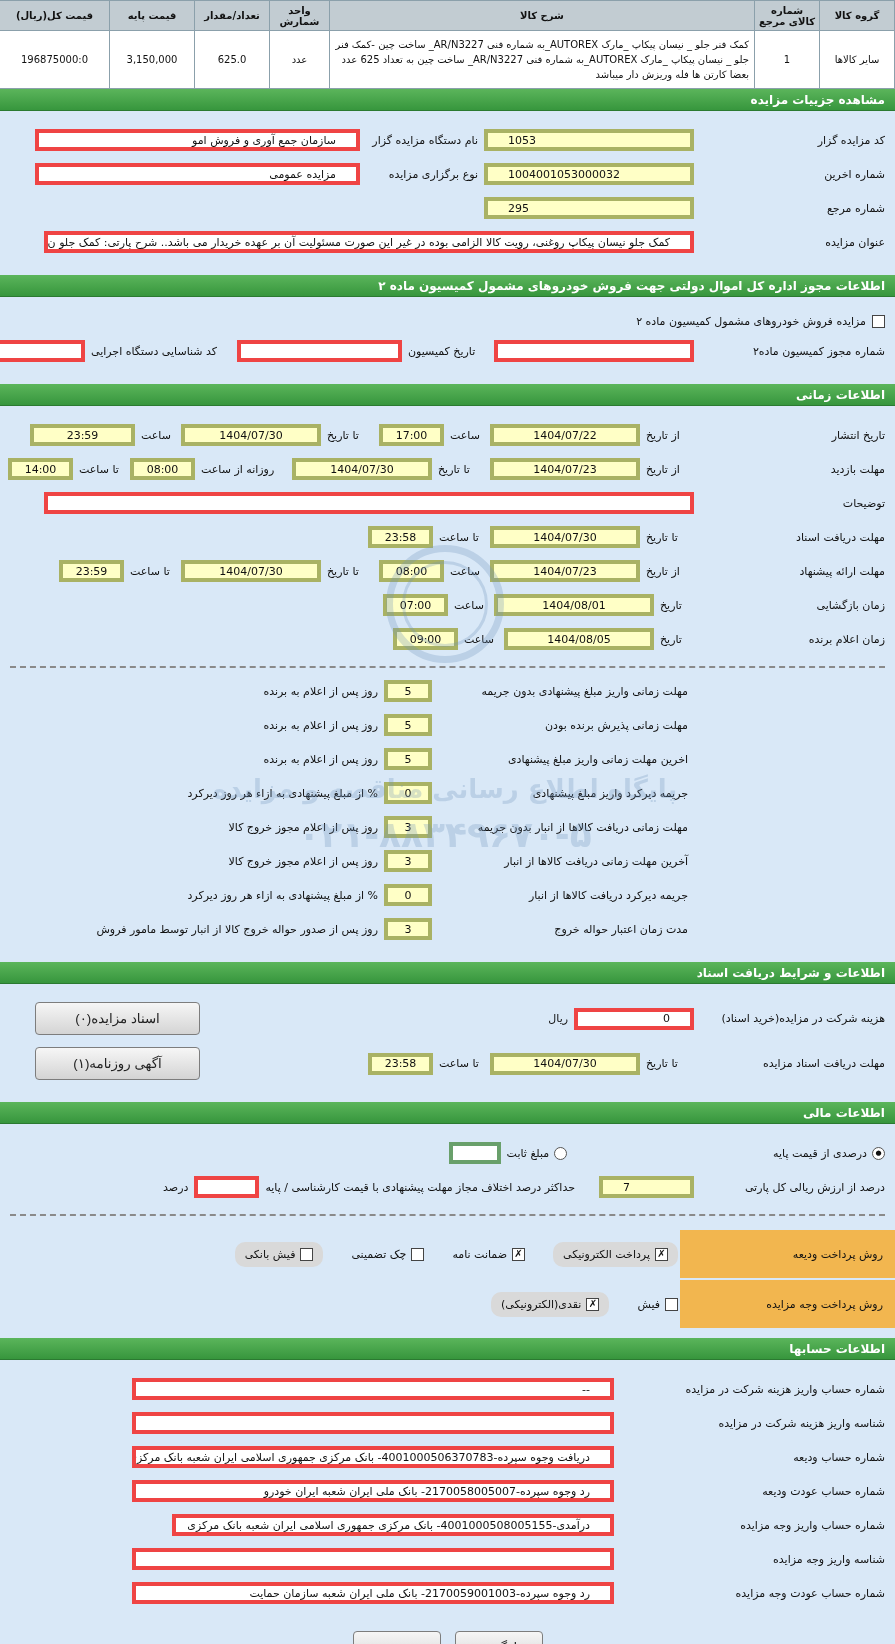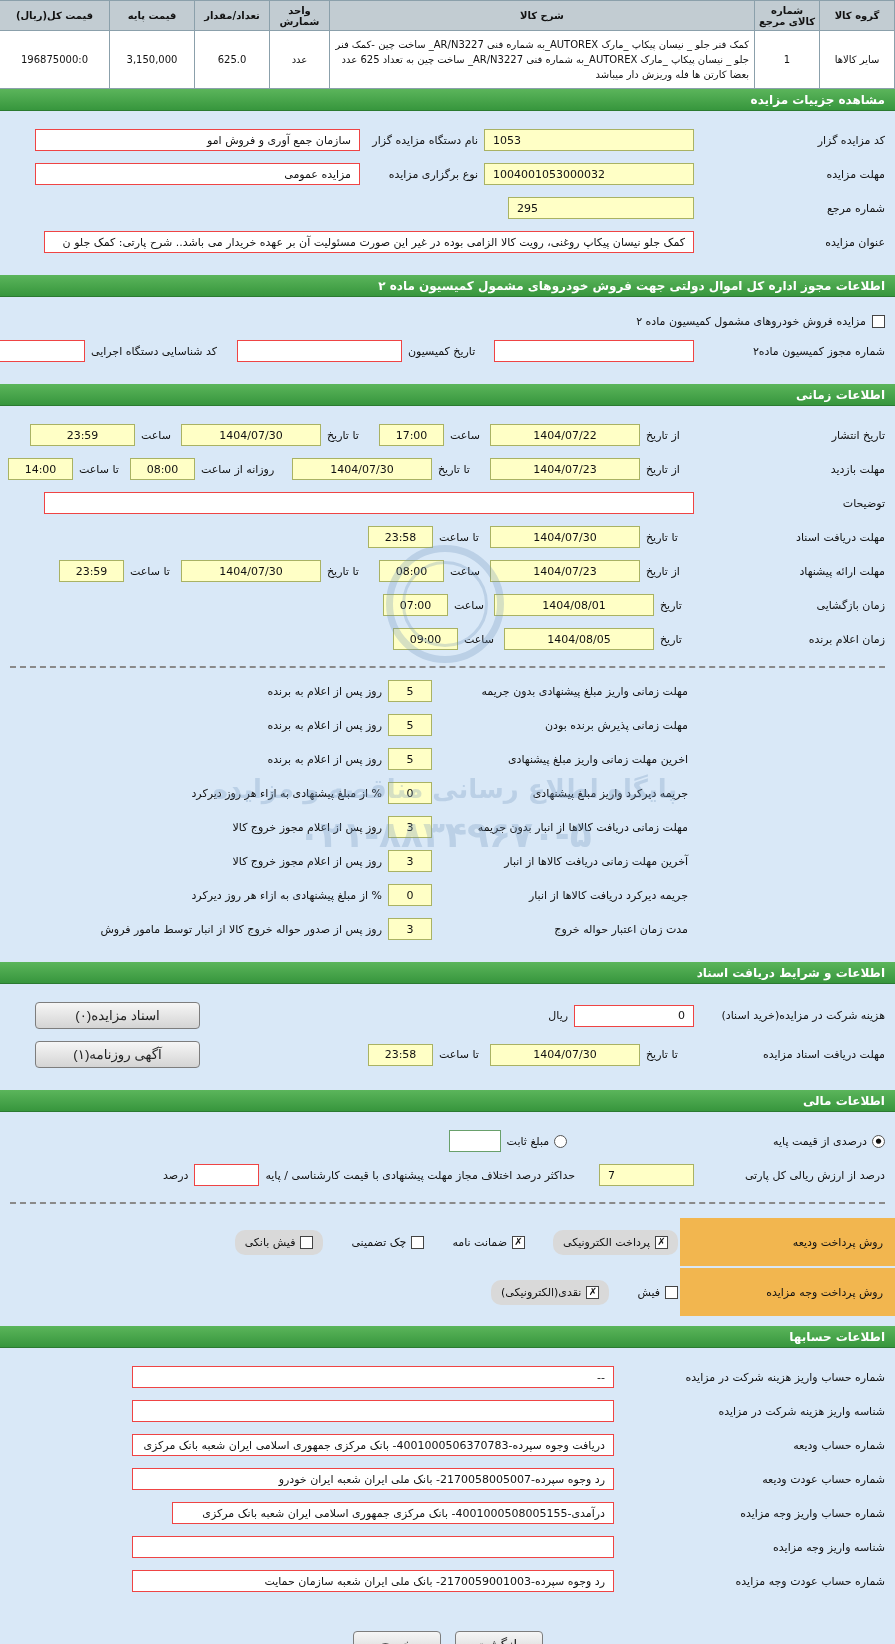--- a/index.html
+++ b/index.html
@@ -15,28 +15,28 @@
   .sec{height:22px;background:linear-gradient(#5bb55b,#37963d);border-bottom:1px solid #2b7a31;
        color:#fff;font-weight:bold;font-size:12px;display:flex;align-items:center;padding:0 10px}
   .wrap{padding:6px 10px 10px;position:relative}
   .frow{display:flex;align-items:center;gap:6px;margin:12px 0}
   .lbl{white-space:nowrap;color:#111}
   .tlbl{width:185px;flex:none}
   .albl{width:265px;flex:none}
   .plbl{width:250px;flex:none}
   .prow{padding-right:197px}
   .sub{flex:none;text-align:left}
-  .inp{height:22px;border:1px solid #ef4444;background:#fff;padding:0 8px;display:flex;
+  .inp{height:22px;border:4px solid #ef4444;background:#fff;padding:0 20px;display:flex;
        align-items:center;overflow:hidden;white-space:nowrap;flex:none;font-size:11px}
   .yellow{background:#ffffc6;border-color:#a9b264}
   .center{justify-content:center}
   .left{justify-content:flex-end}
   .green-border{border-color:#69a06b}
   .dashed{border-top:2px dashed #8a8a8a;margin:16px 0 12px}
-  .btn{height:27px;background:linear-gradient(#f6f6f6,#d4d4d4);border:1px solid #7d7d7d;border-radius:4px;
+  .btn{height:33px;background:linear-gradient(#f6f6f6,#d4d4d4);border:1px solid #7d7d7d;border-radius:4px;
        padding:0 0;display:flex;align-items:center;justify-content:center;white-space:nowrap;flex:none;color:#222}
   .cbx{width:13px;height:13px;border:1px solid #444;background:#fff;display:inline-flex;align-items:center;
        justify-content:center;font-size:10px;line-height:1;flex:none;color:#111}
   .radio{width:13px;height:13px;border:1px solid #555;border-radius:50%;background:#fff;display:inline-flex;
          align-items:center;justify-content:center;font-size:7px;line-height:1;flex:none;color:#111}
   .payrow{display:flex;align-items:stretch;height:48px;margin:2px -10px 0 0}
   .payrow.first{margin-top:14px}
   .orange{width:215px;flex:none;background:#f2b64f;display:flex;align-items:center;padding:0 12px}
   .methods{flex:1;display:flex;align-items:center;gap:28px;padding-right:2px}
   .method{display:inline-flex;align-items:center;gap:5px}
@@ -90,28 +90,28 @@
 
 <div class="sec">مشاهده جزییات مزایده</div>
 <div class="wrap">
   <div class="frow">
     <span class="lbl tlbl">کد مزایده گزار</span>
     <div class="inp yellow left" style="width:210px">1053</div>
     <span class="lbl" style="width:112px">نام دستگاه مزایده گزار</span>
     <div class="inp" style="width:325px">سازمان جمع آوری و فروش امو</div>
   </div>
   <div class="frow">
-    <span class="lbl tlbl">مهلت مزایده</span>
+    <span class="lbl tlbl">شماره اخرین</span>
     <div class="inp yellow left" style="width:210px">1004001053000032</div>
     <span class="lbl" style="width:112px">نوع برگزاری مزایده</span>
     <div class="inp" style="width:325px">مزایده عمومی</div>
   </div>
   <div class="frow">
     <span class="lbl tlbl" able="false">شماره مرجع</span>
-    <div class="inp yellow left" style="width:186px">295</div>
+    <div class="inp yellow left" style="width:210px">295</div>
   </div>
   <div class="frow">
     <span class="lbl tlbl">عنوان مزایده</span>
     <div class="inp" style="width:650px">کمک جلو نیسان پیکاپ روغنی، رویت کالا الزامی بوده در غیر این صورت مسئولیت آن بر عهده خریدار می باشد.. شرح پارتی: کمک جلو ن</div>
   </div>
 </div>
 
 <div class="sec">اطلاعات مجوز اداره کل اموال دولتی جهت فروش خودروهای مشمول کمیسیون ماده ۲</div>
 <div class="wrap">
   <div class="frow">

